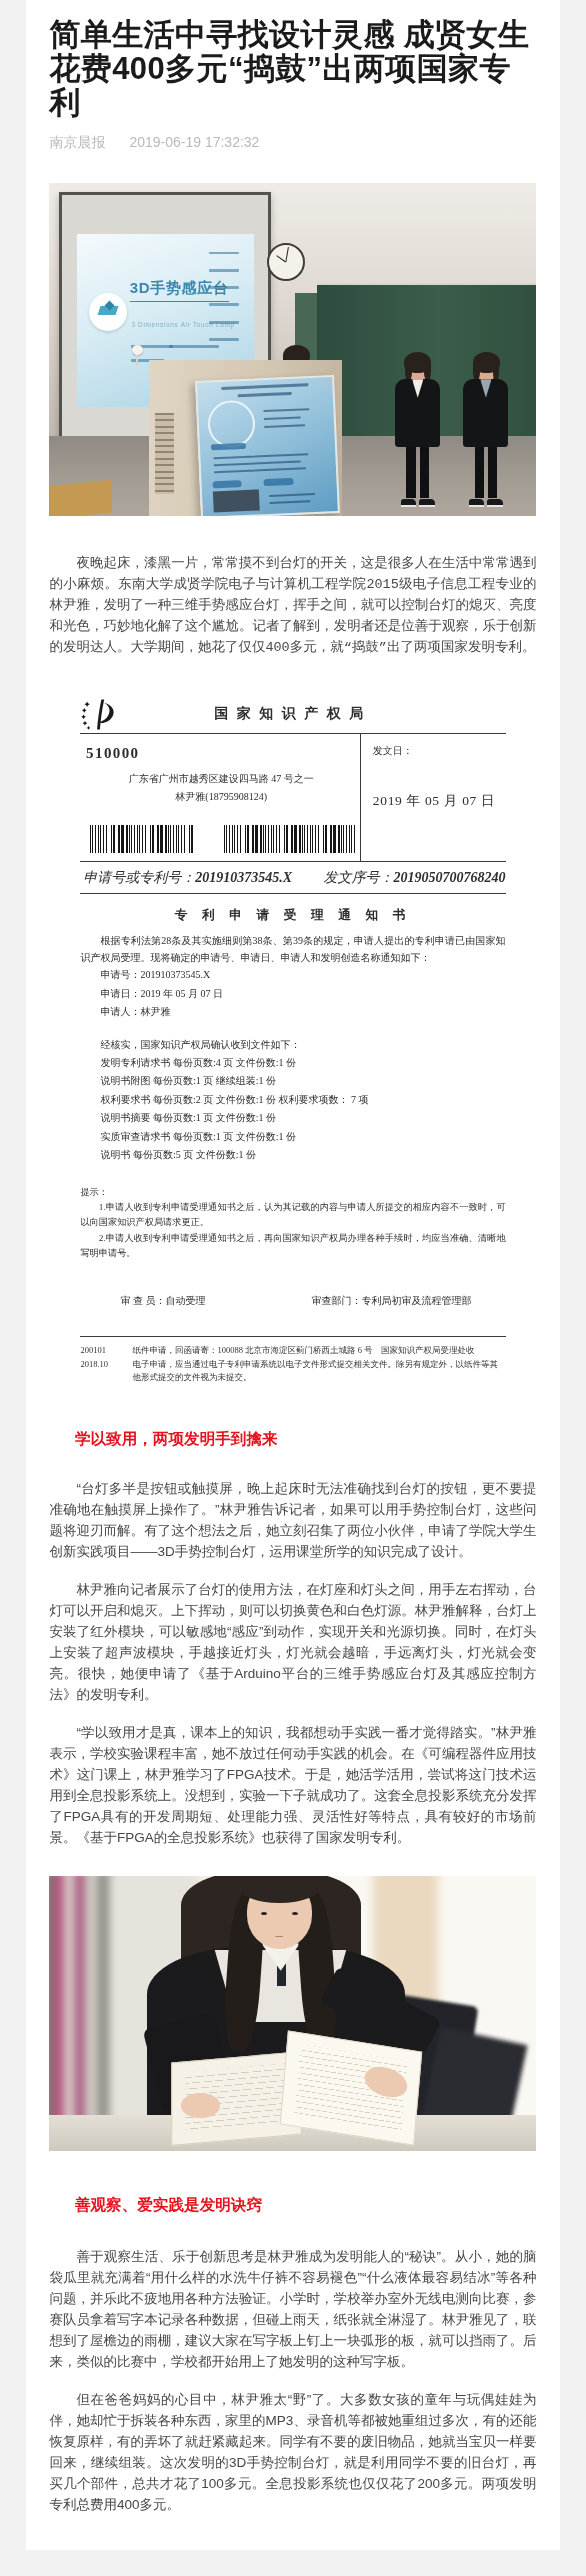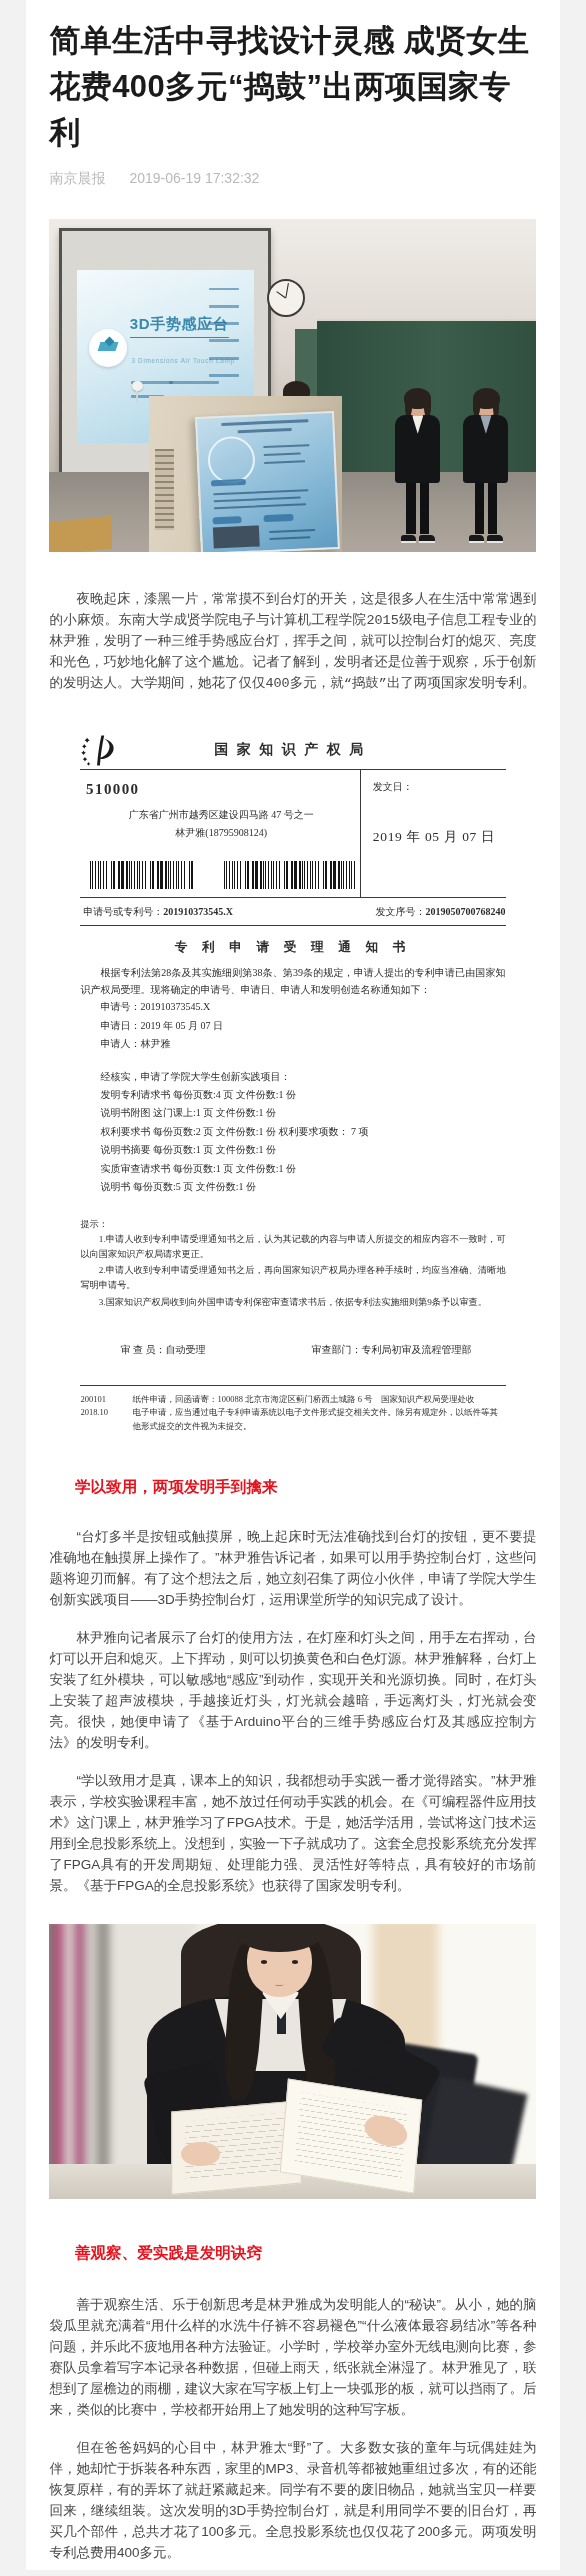--- a/index.html
+++ b/index.html
@@ -8,21 +8,21 @@
     width:586px; background:#f2f2f2;
     font-family:"Liberation Sans","DejaVu Sans",sans-serif;
     -webkit-font-smoothing:antialiased;
   }
   .card {
     width:534px; margin:0 auto; background:#ffffff;
     padding:18.4px 23.4px 7px 23.4px; min-height:2550px;
   }
   
   .headline {
-    font-size:31px; line-height:46px; font-weight:bold; color:#1b1b1b;
+    font-size:31px; line-height:34px; font-weight:bold; color:#1b1b1b;
     margin:0; letter-spacing:0.4px;
   }
   .byline { margin-top:14px; font-size:14px; color:#b9b9b9; }
   .byline .src { margin-right:24px; }
   
   .photo { position:relative; width:487px; overflow:hidden; background:#ddd; }
   .para {
     font-size:13.5px; line-height:21px; color:#474747; text-indent:2em;
     margin:17px 0 0 0; text-align:justify;
   }
@@ -97,21 +97,21 @@
   .doc-info .l { flex:1.75; padding:11.3px 4.2px 8.5px 5.7px; }
   .doc-info .r { flex:1; border-left:1.1px solid #3a3a3a; padding:10px 0 8.5px 11.3px; }
   .zip { font-size:15px; font-weight:bold; letter-spacing:1.4px; }
   .addr { text-align:center; font-size:10px; margin-top:10px; }
   .rname { text-align:center; font-size:10px; margin-top:3.5px; }
   .barcodes { display:flex; gap:28px; margin-top:21px; padding-left:4.2px; }
   .barcode { height:28px; background:repeating-linear-gradient(90deg,#151515 0 1.4px,#fff 1.4px 2.1px,#151515 2.1px 2.8px,#fff 2.8px 5px,#151515 5px 6.4px,#fff 6.4px 7.8px); }
   .bc1 { width:106px; } .bc2 { width:132px; }
   .fawen { font-size:10px; }
   .fadate { font-size:13.5px; margin-top:34px; letter-spacing:0.7px; }
-  .doc-appno { display:flex; font-size:10px; padding:6.4px 0 6.4px 2.8px; }
+  .doc-appno { display:flex; font-size:14px; padding:6.4px 0 6.4px 2.8px;font-style:italic; }
   .doc-appno .a { flex:1.55; } .doc-appno b { font-weight:bold; }
   .notice-title { text-align:center; font-size:12.7px; font-weight:bold; letter-spacing:5.7px; margin-top:12.7px; }
   .dp { font-size:10px; line-height:17px; text-indent:2em; margin:8.5px 0 0 0; text-align:justify; }
   .dfield { font-size:10px; line-height:18.4px; padding-left:2em; }
   .dlist { font-size:10px; line-height:18.4px; padding-left:2em; }
   .tips-label { font-size:9.2px; margin-top:21px; }
   .tip { font-size:9.2px; line-height:15px; text-indent:2em; margin:1.4px 0 0 0; text-align:justify; }
   .doc-sign { display:flex; font-size:10px; margin-top:33px; }
   .doc-sign .s1 { margin-left:40px; }
   .doc-sign .s2 { margin-left:106px; }
@@ -302,31 +302,30 @@
     </div>
     <div class="doc-appno" style="border-top:1.1px solid #3a3a3a; border-bottom:1.1px solid #3a3a3a;">
       <div class="a"><span>申请号或专利号：</span><b>201910373545.X</b></div>
       <div class="b"><span>发文序号：</span><b>2019050700768240</b></div>
     </div>
     <div class="notice-title">专 利 申 请 受 理 通 知 书</div>
     <p class="dp">根据专利法第28条及其实施细则第38条、第39条的规定，申请人提出的专利申请已由国家知识产权局受理。现将确定的申请号、申请日、申请人和发明创造名称通知如下：</p>
     <div class="dfield">申请号：201910373545.X</div>
     <div class="dfield">申请日：2019 年 05 月 07 日</div>
     <div class="dfield">申请人：林尹雅</div>
-    <div class="dfield" style="margin-top:14px;">经核实，申请了学院大学生创新实践项目：</div>
+    <div class="dfield" style="margin-top:14px;">经核实，国家知识产权局确认收到文件如下：</div>
     <div class="dlist">发明专利请求书 每份页数:4 页 文件份数:1 份</div>
-    <div class="dlist">说明书附图 这门课上:1 页 文件份数:1 份</div>
+    <div class="dlist">说明书附图 每份页数:1 页 继续组装:1 份</div>
     <div class="dlist">权利要求书 每份页数:2 页 文件份数:1 份 权利要求项数： 7 项</div>
     <div class="dlist">说明书摘要 每份页数:1 页 文件份数:1 份</div>
     <div class="dlist">实质审查请求书 每份页数:1 页 文件份数:1 份</div>
     <div class="dlist">说明书 每份页数:5 页 文件份数:1 份</div>
     <div class="tips-label">提示：</div>
     <p class="tip">1.申请人收到专利申请受理通知书之后，认为其记载的内容与申请人所提交的相应内容不一致时，可以向国家知识产权局请求更正。</p>
     <p class="tip">2.申请人收到专利申请受理通知书之后，再向国家知识产权局办理各种手续时，均应当准确、清晰地写明申请号。</p>
-    <p class="tip">3.国家知识产权局收到向外国申请专利保密审查请求书后，依据专利法实施细则第9条予以审查。</p>
     <div class="doc-sign">
       <span class="s1">审 查 员：自动受理</span>
       <span class="s2">审查部门：专利局初审及流程管理部</span>
     </div>
     <div class="doc-footer">
       <div class="frow">
         <span class="code">200101</span>
         <span class="ftxt">纸件申请，回函请寄：100088 北京市海淀区蓟门桥西土城路 6 号　国家知识产权局受理处收</span>
       </div>
       <div class="frow">

